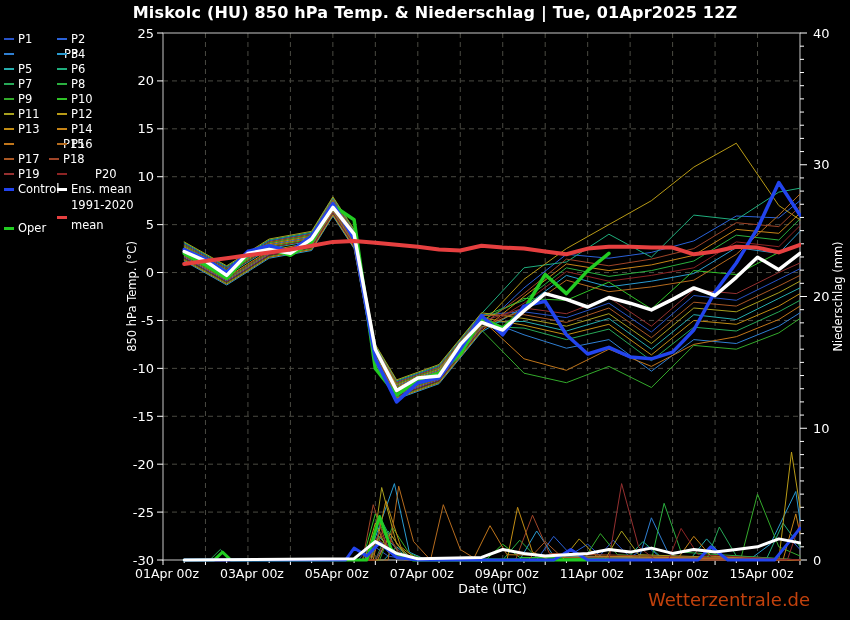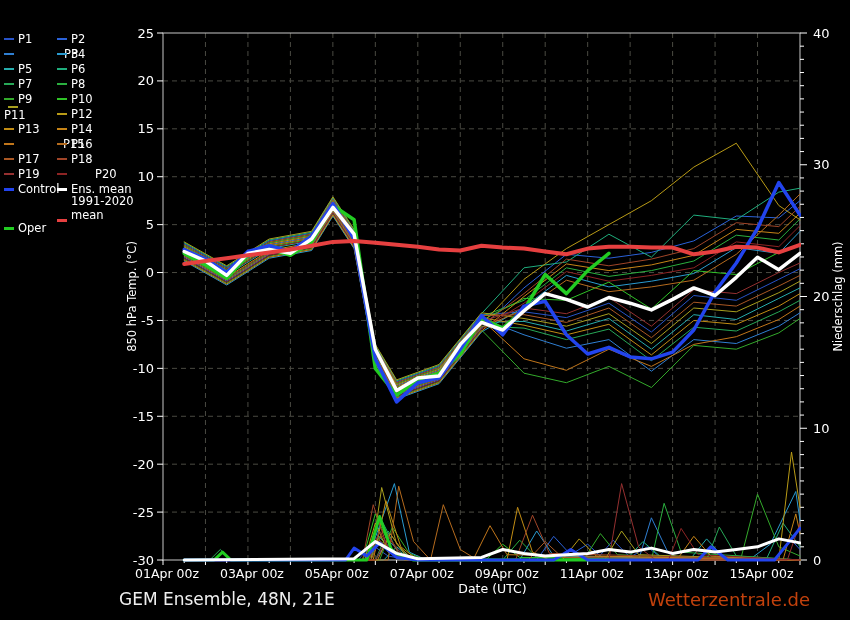--- a/index.html
+++ b/index.html
@@ -4,33 +4,34 @@
 <style>
   html,body{margin:0;padding:0;background:#000;}
   #stage{position:relative;width:850px;height:620px;background:#000;overflow:hidden;
          font-family:"DejaVu Sans","Liberation Sans",sans-serif;}
   #chart-title{position:absolute;top:3px;left:30px;right:10px;text-align:center;
          color:#fff;font-size:16px;font-weight:bold;letter-spacing:0.2px;}
   #legend{position:absolute;left:2px;top:0;width:150px;height:260px;}
   .lg-item{position:absolute;height:15px;display:flex;align-items:center;color:#fff;
          font-size:11.5px;white-space:nowrap;}
   .lg-item .dash{display:inline-block;width:10px;margin-right:4px;flex:0 0 auto;}
-  .lg-item.wrap{white-space:normal;width:84px;line-height:14px;align-items:flex-end;}
+  .lg-item.wrap{white-space:normal;width:84px;line-height:20px;align-items:center;}
   .lg-item.wrap .dash{margin-top:5px;}
   #footer-left{position:absolute;left:119px;top:589px;color:#efefef;font-size:17px;}
   #footer-right{position:absolute;left:648px;top:589px;color:#c2410c;font-size:18px;}
   svg text{font-family:"DejaVu Sans","Liberation Sans",sans-serif;fill:#fff;}
   .ticklbl{font-size:13px;}
   .xlbl{font-size:12.5px;}
   .axtitle{font-size:11.5px;}
 </style>
 </head>
 <body>
 
 <div id="stage">
+  <div id="chart-title">Miskolc  (HU)  850 hPa Temp. &amp; Niederschlag | Tue, 01Apr2025 12Z</div>
   <div id="legend">
       <div class="lg-item" style="left: 2px; top: 31px;">
         <span class="dash" style="height: 2px; background: rgb(40, 83, 200);"></span>
         <span>P1</span>
       </div>
       <div class="lg-item" style="left: 2px; top: 46.05px; gap: 46px;">
         <span class="dash" style="height: 2px; background: rgb(47, 127, 210);"></span>
         <span>P3</span>
       </div>
       <div class="lg-item" style="left: 2px; top: 61.1px;">
@@ -38,21 +39,21 @@
         <span>P5</span>
       </div>
       <div class="lg-item" style="left: 2px; top: 76.15px;">
         <span class="dash" style="height: 2px; background: rgb(39, 168, 87);"></span>
         <span>P7</span>
       </div>
       <div class="lg-item" style="left: 2px; top: 91.2px;">
         <span class="dash" style="height: 2px; background: rgb(51, 170, 43);"></span>
         <span>P9</span>
       </div>
-      <div class="lg-item" style="left: 2px; top: 106.25px; flex-direction: column;">
+      <div class="lg-item" style="left: 2px; top: 106.25px;">
         <span class="dash" style="height: 2px; background: rgb(168, 160, 30);"></span>
         <span>P11</span>
       </div>
       <div class="lg-item" style="left: 2px; top: 121.3px;">
         <span class="dash" style="height: 2px; background: rgb(194, 141, 20);"></span>
         <span>P13</span>
       </div>
       <div class="lg-item" style="left: 2px; top: 136.35px; gap: 45px;">
         <span class="dash" style="height: 2px; background: rgb(193, 118, 27);"></span>
         <span>P15</span>
@@ -98,21 +99,21 @@
         <span>P12</span>
       </div>
       <div class="lg-item" style="left: 55px; top: 121.3px;">
         <span class="dash" style="height: 2px; background: rgb(198, 132, 23);"></span>
         <span>P14</span>
       </div>
       <div class="lg-item" style="left: 55px; top: 136.35px;">
         <span class="dash" style="height: 2px; background: rgb(181, 107, 30);"></span>
         <span>P16</span>
       </div>
-      <div class="lg-item" style="left: 55px; top: 151.4px; justify-content: space-between;">
+      <div class="lg-item" style="left: 47px; top: 151.4px; justify-content: space-between;">
         <span class="dash" style="height: 2px; background: rgb(160, 69, 40);"></span>
         <span>P18</span>
       </div>
       <div class="lg-item" style="left: 55px; top: 166.45px; gap: 24px;">
         <span class="dash" style="height: 2px; background: rgb(141, 36, 36);"></span>
         <span>P20</span>
       </div>
       <div class="lg-item" style="left: 55px; top: 181.5px;">
         <span class="dash" style="height: 3px; background: rgb(255, 255, 255);"></span>
         <span>Ens. mean</span>
@@ -312,15 +313,14 @@
         <polyline points="184.2,244.8 226.7,268.7 269.2,241.9 311.6,234.2 332.9,199.7 354.1,232.3 375.3,347.3 396.6,382.7 439.0,367.4 481.5,315.7 524.0,314.7 566.4,322.4 608.9,308.0 651.4,337.7 693.8,302.2 736.3,306.1 778.8,286.0 800.0,275.4" stroke="#aa5824" stroke-width="1"></polyline>
         <polyline points="184.2,254.3 226.7,278.3 269.2,251.5 311.6,243.8 332.9,209.3 354.1,241.9 375.3,356.9 396.6,392.3 439.0,377.0 481.5,325.2 524.0,293.6 566.4,259.1 608.9,265.8 651.4,259.1 693.8,248.6 736.3,222.7 778.8,226.6 800.0,206.4" stroke="#a04528" stroke-width="1"></polyline>
         <polyline points="184.2,250.5 226.7,274.5 269.2,247.6 311.6,240.0 332.9,205.5 354.1,238.1 375.3,353.0 396.6,388.5 439.0,373.2 481.5,321.4 524.0,308.0 566.4,313.7 608.9,297.5 651.4,326.2 693.8,289.8 736.3,293.6 778.8,272.5 800.0,263.0" stroke="#953030" stroke-width="1"></polyline>
         <polyline points="184.2,258.2 226.7,282.1 269.2,255.3 311.6,247.6 332.9,213.1 354.1,245.7 375.3,360.7 396.6,396.2 439.0,380.8 481.5,329.1 524.0,303.2 566.4,271.6 608.9,281.2 651.4,275.4 693.8,267.8 736.3,241.9 778.8,246.7 800.0,225.6" stroke="#8d2424" stroke-width="1"></polyline>
         <polyline points="184.2,253.4 205.5,264.9 226.7,278.3 247.9,255.3 269.2,248.6 290.4,255.3 311.6,241.9 332.9,205.5 354.1,219.8 375.3,368.4 396.6,395.2 417.8,379.9 439.0,373.2 460.3,354.0 481.5,318.5 502.7,328.1 524.0,309.9 545.2,274.5 566.4,293.6 587.7,270.6 608.9,253.4" stroke="#22cc22" stroke-width="3.5"></polyline>
         <polyline points="184.2,249.5 205.5,259.1 226.7,272.5 247.9,251.5 269.2,245.7 290.4,251.5 311.6,236.1 332.9,203.6 354.1,239.0 375.3,358.8 396.6,401.9 417.8,382.7 439.0,377.9 460.3,349.2 481.5,315.7 502.7,334.8 524.0,306.1 545.2,301.3 566.4,334.8 587.7,354.0 608.9,347.3 630.1,356.9 651.4,358.8 672.6,352.1 693.8,330.0 715.1,291.7 736.3,263.0 757.5,228.5 778.8,182.5 800.0,215.1" stroke="#2244ee" stroke-width="3.5"></polyline>
         <polyline points="184.2,251.5 205.5,261.0 226.7,275.4 247.9,253.4 269.2,249.5 290.4,253.4 311.6,239.0 332.9,207.4 354.1,234.2 375.3,349.2 396.6,390.4 417.8,377.9 439.0,376.0 460.3,344.4 481.5,322.4 502.7,330.0 524.0,310.9 545.2,293.6 566.4,299.4 587.7,307.0 608.9,297.5 630.1,303.2 651.4,309.9 672.6,299.4 693.8,287.9 715.1,295.5 736.3,277.3 757.5,257.2 778.8,269.7 800.0,253.4" stroke="#ffffff" stroke-width="3.5"></polyline>
         <polyline points="184.2,263.9 205.5,261.0 226.7,258.2 247.9,255.3 269.2,252.4 290.4,249.5 311.6,245.7 332.9,241.9 354.1,240.9 375.3,242.8 396.6,244.8 417.8,246.7 439.0,249.5 460.3,250.5 481.5,245.7 502.7,247.6 524.0,248.6 545.2,251.5 566.4,254.3 587.7,248.6 608.9,246.7 630.1,246.7 651.4,247.6 672.6,247.6 693.8,254.3 715.1,251.5 736.3,246.7 757.5,247.6 778.8,252.4 800.0,244.8" stroke="#e64040" stroke-width="4"></polyline>
       </g>
     </svg>
-  <div id="footer-left">GEM Ensemble, 48N, 21E</div>
   <div id="footer-right">Wetterzentrale.de</div>
 </div>
 
 </body></html>

